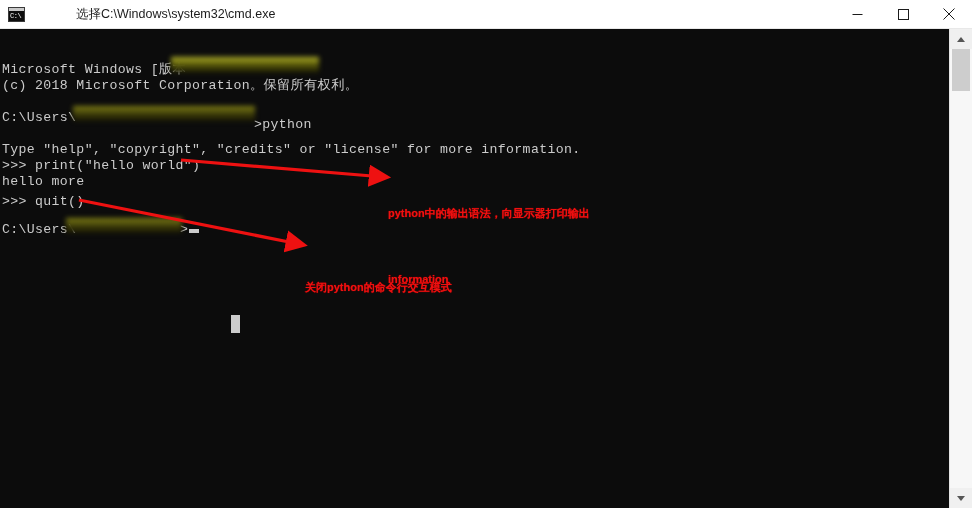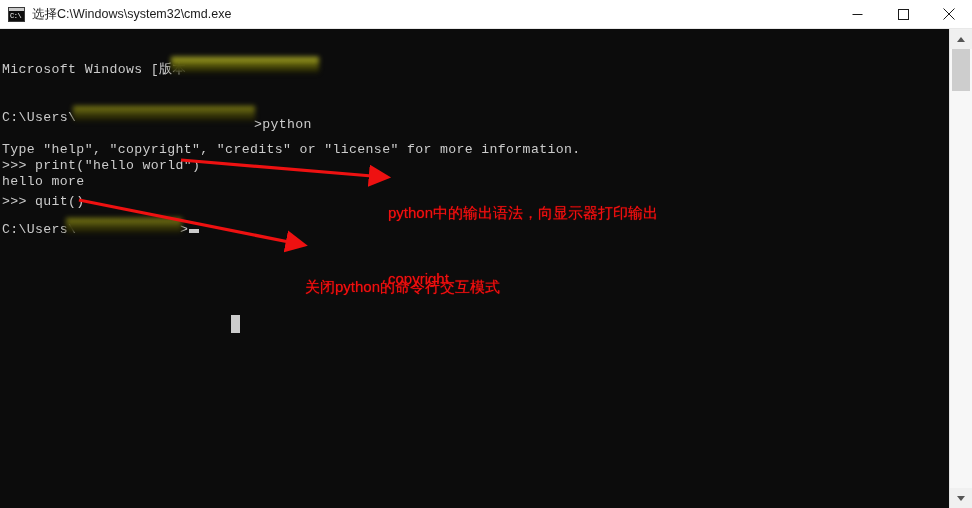--- a/index.html
+++ b/index.html
@@ -59,20 +59,21 @@
     line-height: 10px;
     color: #ffffff;
     letter-spacing: -0.5px;
   }
   .title-text {
     font-size: 12.5px;
     color: #1b1b1b;
     white-space: nowrap;
     overflow: hidden;
     text-overflow: ellipsis;
+    margin-left: 44px;
   }
   .winbtns {
     display: flex;
     height: 29px;
     flex: 0 0 auto;
   }
   .winbtn {
     width: 46px; height: 29px;
     display: flex;
     align-items: center;
@@ -132,22 +133,22 @@
   .cursor-block {
     position: absolute;
     background: #cccccc;
   }
 
   
   .annot {
     position: absolute;
     color: #ee1111;
     font-family: "Liberation Sans", sans-serif;
-    font-weight: normal;
-    font-size: 15px;
+    font-weight: bold;
+    font-size: 11px;
     line-height: 22px;
     white-space: pre;
     text-shadow: 0 0 1px #cc0000;
   }
   .arrow-layer {
     position: absolute;
     left: 0; top: 0;
     width: 949px; height: 479px;
     pointer-events: none;
   }
@@ -221,20 +222,21 @@
           <line x1="11.5" y1="0.5" x2="0.5" y2="11.5" stroke="#1b1b1b" stroke-width="1"></line>
         </svg>
       </div>
     </div>
   </div>
 
   <div class="console">
     <div class="console-inner" id="console-inner">
 
       <div class="line" style="top:33px">Microsoft Windows [版本</div>
+      <div class="line" style="top:49px">(c) 2018 Microsoft Corporation。保留所有权利。</div>
       <div class="line" style="top:81px">C:\Users\</div>
       <div class="line" style="top:88px;left:254px">&gt;python</div>
       <div class="line" style="top:113px">Type "help", "copyright", "credits" or "license" for more information.</div>
       <div class="line" style="top:129px">&gt;&gt;&gt; print("hello world")</div>
       <div class="line" style="top:145px">hello more</div>
       <div class="line" style="top:165px">&gt;&gt;&gt; quit()</div>
       <div class="line" style="top:193px">C:\Users\</div>
       <div class="line" style="top:193px;left:180px">&gt;</div>
 
       <div class="redact glow" style="left:171px;top:28px;width:148px;height:16px"></div>
@@ -249,21 +251,21 @@
           <marker id="ah" markerWidth="7" markerHeight="7" refX="1" refY="3.5" orient="auto" markerUnits="strokeWidth">
             <polygon points="0,0 7,3.5 0,7" fill="#ee1111"></polygon>
           </marker>
         </defs>
         <line x1="181" y1="131" x2="372" y2="147" stroke="#ee1111" stroke-width="3.2" marker-end="url(#ah)"></line>
         <line x1="79" y1="171" x2="289" y2="213" stroke="#ee1111" stroke-width="3.2" marker-end="url(#ah)"></line>
       </svg>
 
       <div class="annot" style="left:388px;top:129px">
         <div>python中的输出语法，向显示器打印输出</div>
-        <div>copyright</div>
+        <div>information</div>
       </div>
       <div class="annot" style="left:305px;top:203px">
         <div>关闭python的命令行交互模式</div>
       </div>
 
     </div>
   </div>
 
   <div class="scrollbar">
     <div class="sb-btn up">

